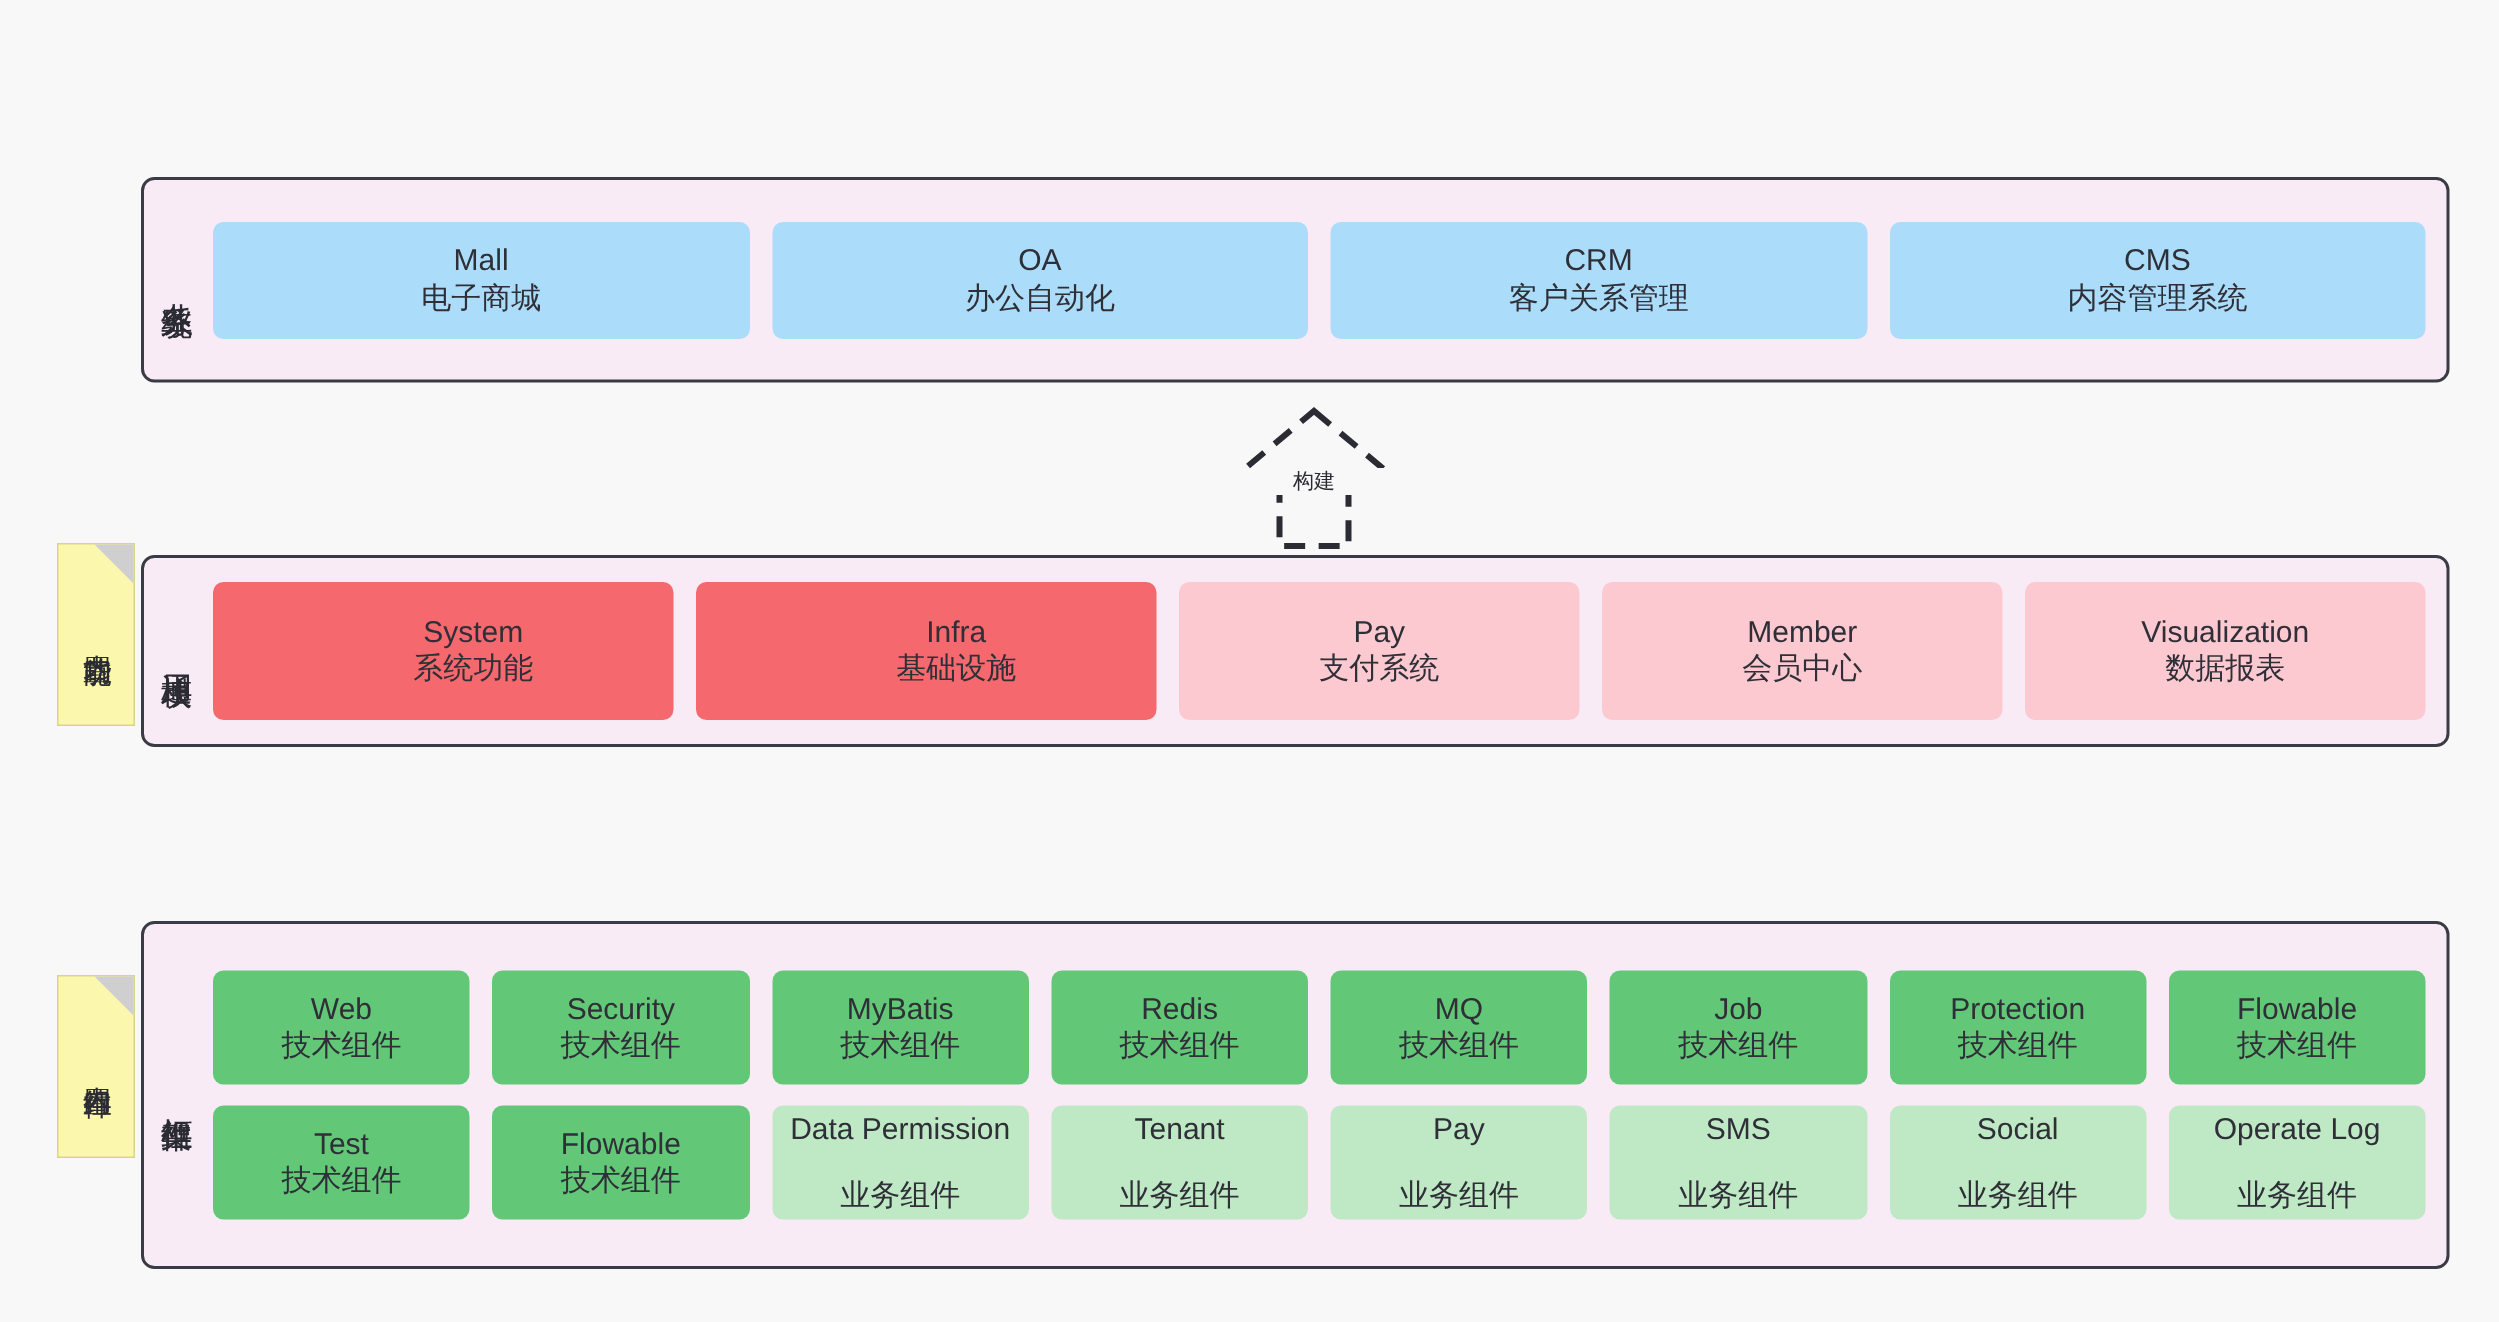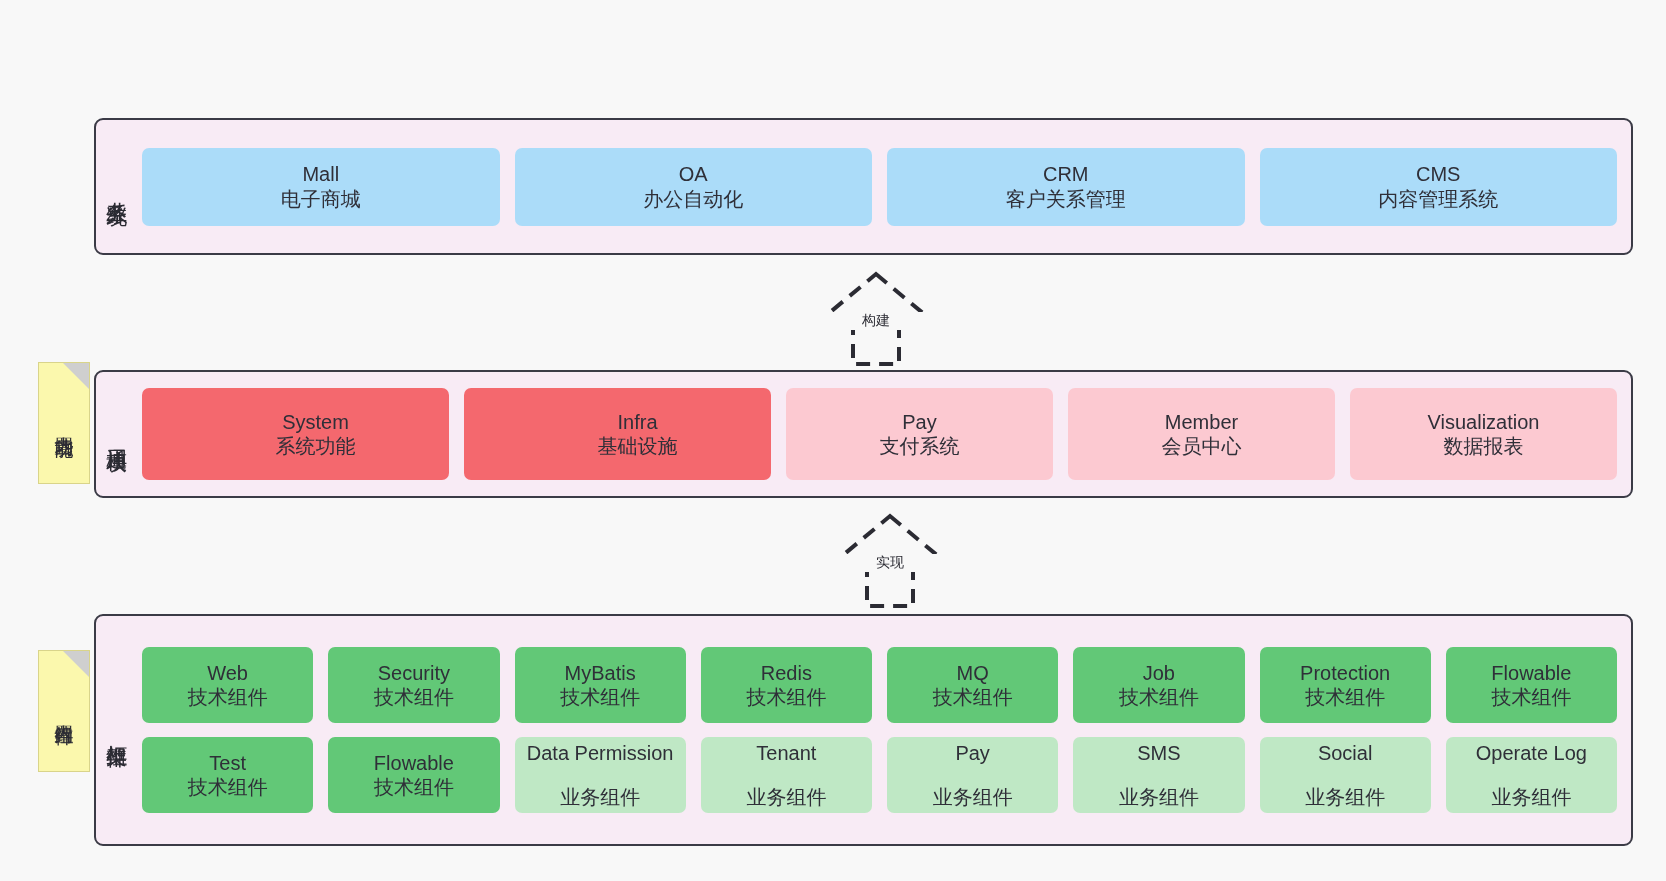--- a/index.html
+++ b/index.html
@@ -187,26 +187,20 @@
           <span class="cn">会员中心</span>
         </div>
         <div class="card pink">
           <span class="en">Visualization</span>
           <span class="cn">数据报表</span>
         </div>
       </div>
     </div>
   </div>
 
-  <div class="connector" style="left:810px; top:510px;">
-    <svg width="160" height="100" viewBox="0 0 160 100">
-      <path d="M 80 6 L 140 56 L 103 56 L 103 96 L 57 96 L 57 56 L 20 56 Z" fill="none" stroke="#2b2b33" stroke-width="4" stroke-dasharray="14 9" stroke-linejoin="miter"></path>
-    </svg>
-    <div class="conn-label">实现</div>
-  </div>
 
   <div class="note" style="left:38px; top:650px; width:52px; height:122px;">
     <span>内置组件</span>
     <span class="fold"></span>
   </div>
   <div class="layer" id="layer-2" style="left:94px; top:614px; width:1539px; height:232px;">
     <div class="layer-title">框架组件</div>
     <div class="layer-body">
 
       <div class="row">

